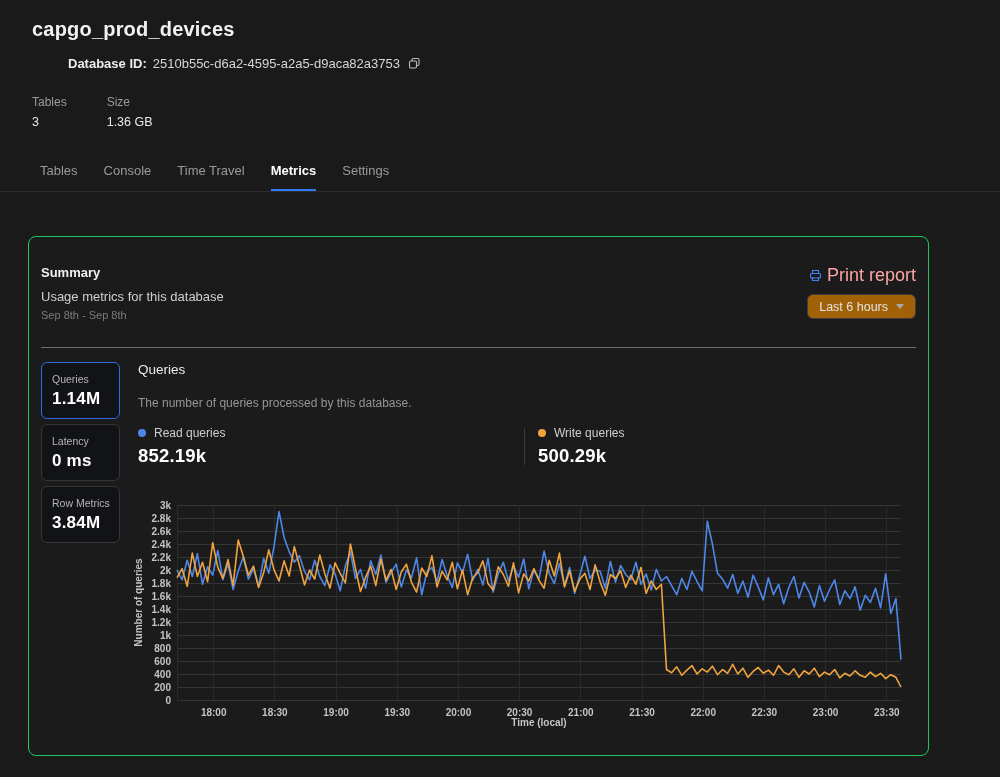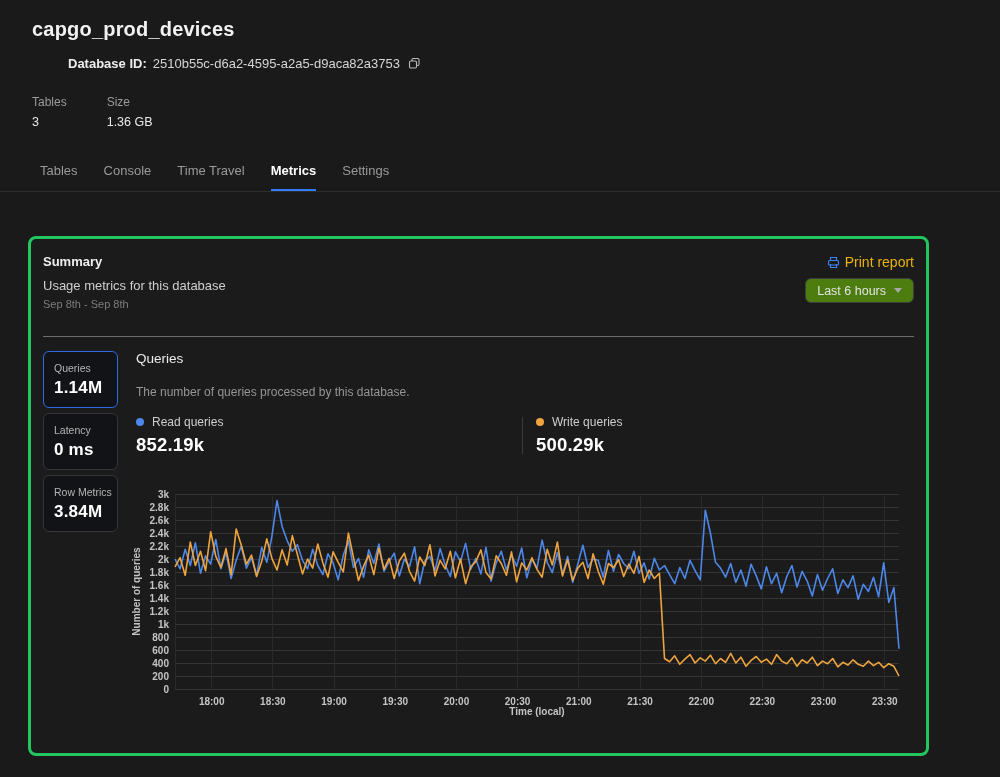--- a/index.html
+++ b/index.html
@@ -16,28 +16,28 @@
   .stats-row { margin: 24px 0 0 32px; display: flex; gap: 40px; }
   .stat-label { font-size: 12px; color: #9b9b9b; }
   .stat-value { font-size: 12.5px; color: #e9e9e9; margin-top: 6px; }
 
   
   .tabs { margin-top: 34px; padding: 0 0 0 40px; border-bottom: 1px solid #2d2d2d; display: flex; gap: 26px; }
   .tab { font-size: 13px; color: #9a9a9a; padding-bottom: 11px; cursor: pointer; border-bottom: 2px solid transparent; }
   .tab.active { color: #ffffff; font-weight: 600; border-bottom-color: #2f7cf6; }
 
   
-  .panel { margin: 44px 0 0 28px; width: 901px; height: 520px; background: #1b1b1c; border: 3px solid #22c55e; border-radius: 8px; padding: 15px 12px 0 12px; }
+  .panel { margin: 44px 0 0 28px; width: 901px; height: 520px; background: #1b1b1c; border: 1px solid #22c55e; border-radius: 8px; padding: 28px 12px 0 12px; }
   .summary-row { display: flex; justify-content: space-between; align-items: flex-start; }
   .summary-title { font-size: 13px; font-weight: 700; color: #f0f0f0; }
   .summary-subtitle { font-size: 13px; color: #cfcfcf; margin-top: 9px; }
   .summary-dates { font-size: 11px; color: #7d7d7d; margin-top: 5px; }
   .summary-right { display: flex; flex-direction: column; align-items: flex-end; gap: 8px; }
-  .print-link { display: inline-flex; align-items: center; gap: 5px; font-size: 14px; color: #eab308; text-decoration: none; cursor: pointer; }
-  .range-btn { display: inline-flex; align-items: center; gap: 8px; background: #4d7c0f; color: #e3e3e3; border: 1px solid #3d3d3d; border-radius: 6px; font-size: 12.5px; height: 25px; padding: 0 11px; font-family: inherit; cursor: pointer; }
+  .print-link { display: inline-flex; align-items: center; gap: 5px; font-size: 18px; color: #fca5a5; text-decoration: none; cursor: pointer; }
+  .range-btn { display: inline-flex; align-items: center; gap: 8px; background: #a16207; color: #e3e3e3; border: 1px solid #3d3d3d; border-radius: 6px; font-size: 12.5px; height: 25px; padding: 0 11px; font-family: inherit; cursor: pointer; }
   .caret { width: 0; height: 0; border-left: 4px solid transparent; border-right: 4px solid transparent; border-top: 5px solid #a9a9a9; display: inline-block; }
   .summary-divider { border: none; border-top: 1px solid #6e6e6e; margin-top: 26px; }
 
   
   .metrics-body { margin-top: 14px; display: flex; gap: 18px; }
   .metric-cards { width: 84px; display: flex; flex-direction: column; gap: 5px; }
   .metric-card { background: #121316; border: 1px solid #36363a; border-radius: 6px; padding: 10px 0 10px 10px; height: 57px; cursor: pointer; }
   .metric-card.selected { border: 1.5px solid #2e6be5; }
   .metric-card .card-label { font-size: 10.5px; color: #b5b5b5; }
   .metric-card .card-value { font-size: 17px; font-weight: 700; color: #ffffff; margin-top: 4px; letter-spacing: .2px; }

